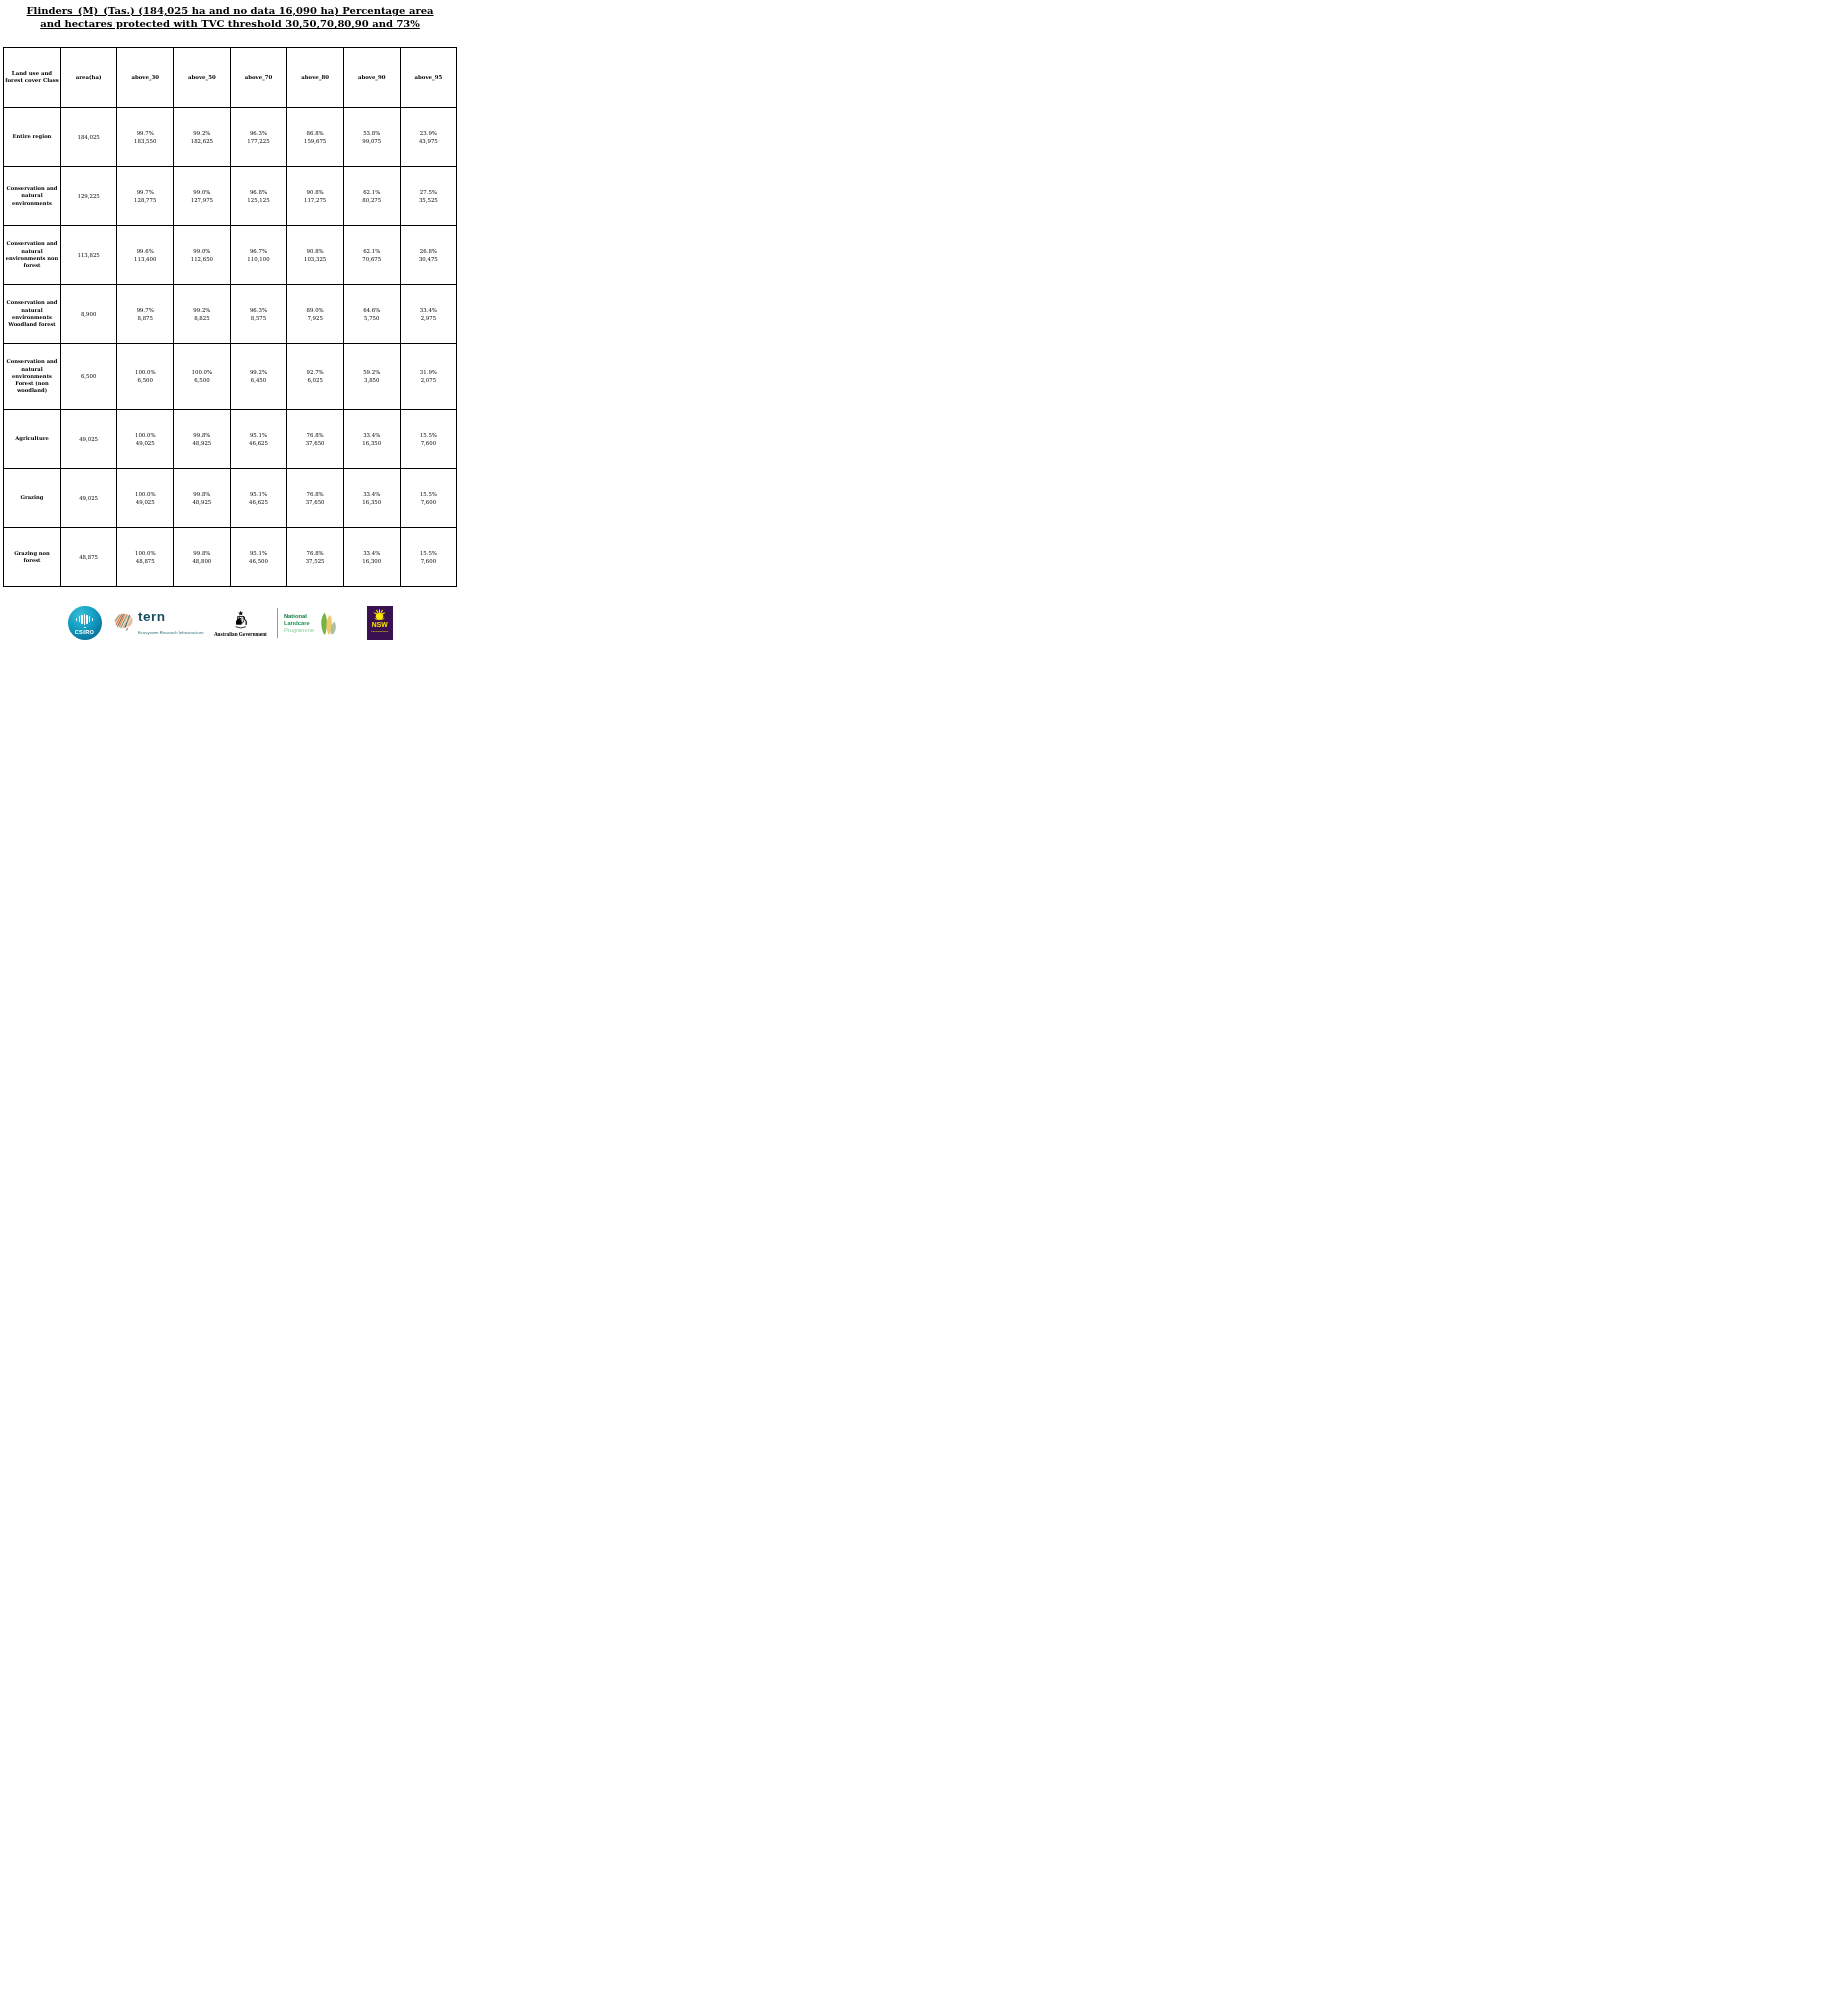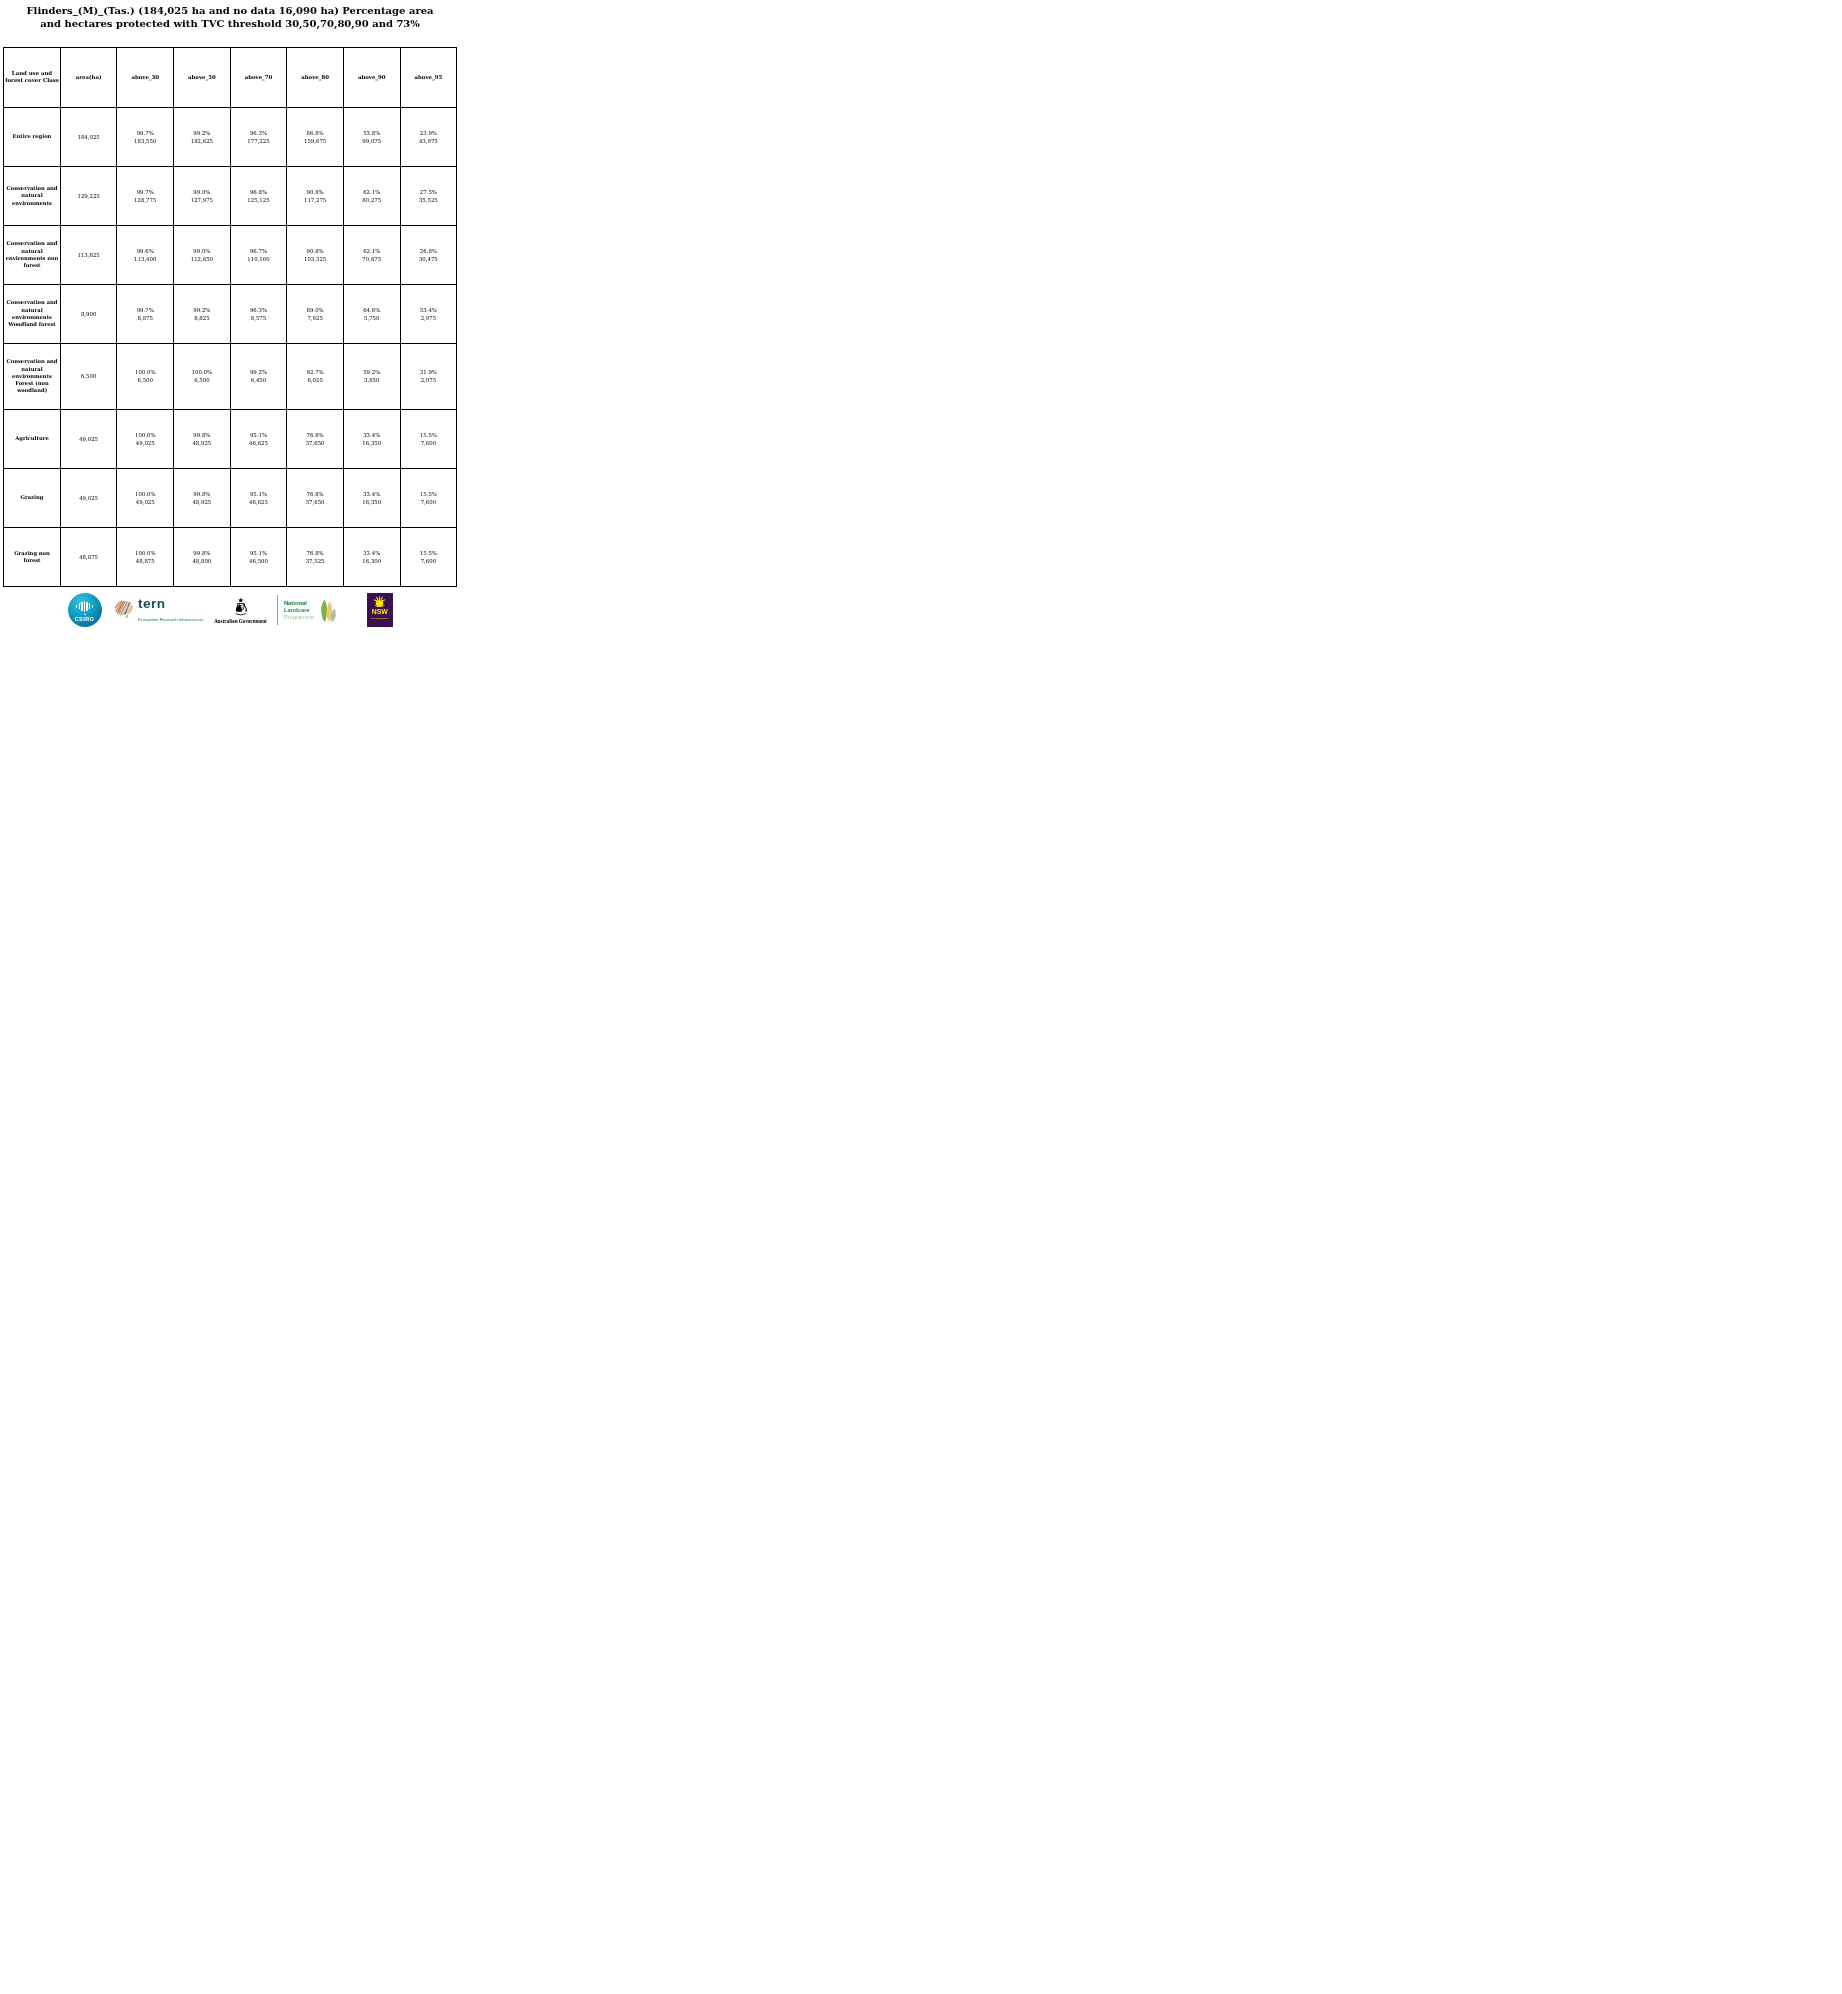--- a/index.html
+++ b/index.html
@@ -1,40 +1,40 @@
 <!DOCTYPE html>
 <html style="font-size:6.4px"><head>
 <meta charset="utf-8">
 <style>
   html,body { margin:0; padding:0; background:#ffffff; }
   body { width:460px; color:#000; font-family:"DejaVu Serif", serif; }
   .page { padding:3.2px 3.2px 6.4px 3.2px; }
 
   .title { font-weight:bold; font-size:10px; line-height:1.35; text-align:center;
-           margin:0.8px 12px 16px 12px; letter-spacing:0; }
+           margin:0.8px 12px 16px 12px; letter-spacing:0;text-decoration:underline; }
   .title .tline { display:block; }
 
   table.data { width:454px; table-layout:fixed; border-collapse:collapse; }
   table.data col { width:12.5%; }
   table.data th, table.data td {
     border:0.4px solid #000;
     border-top-width:1.2px; border-bottom-width:1.2px;
     text-align:center; vertical-align:middle;
     padding:0.8px; overflow:hidden;
   }
   tr.hdr    { height:60px; }
   tr.datarow{ height:59px; }
   tr.r5     { height:66px; }
   th.colhead { font-weight:bold; font-size:5.4px; line-height:1.35; }
   td.rowlabel { font-weight:bold; font-size:5.2px; line-height:1.4; }
   td.num { font-size:5.4px; }
   .cell-line { display:block; line-height:8px; }
 
   
-  .logos { display:flex; align-items:center; justify-content:center; gap:10.4px; margin-top:6px; }
+  .logos { display:flex; align-items:center; justify-content:center; gap:10.4px; margin-top:19px; }
   .logo-item { display:flex; align-items:center; }
 
   .csiro-logo { width:34px; height:34px; border-radius:50%;
     background: radial-gradient(circle at 38% 28%, #3cc0da 0%, #14a0c4 40%, #0b7da4 70%, #056086 100%);
     display:flex; flex-direction:column; align-items:center; justify-content:center; }
   .csiro-wave { display:flex; align-items:center; gap:1.2px; height:12px; position:relative; margin-top:1.6px; }
   .csiro-wave span { width:1.4px; background:#fff; border-radius:0.8px; display:inline-block; }
   .csiro-dot { position:absolute; left:50%; bottom:-2.8px; width:1.6px; height:1.6px; border-radius:50%; background:#fff; }
   .csiro-text { color:#fff; font-family:"Liberation Sans", sans-serif; font-weight:bold;
     font-size:5.6px; letter-spacing:0.4px; margin-top:3.2px; }

